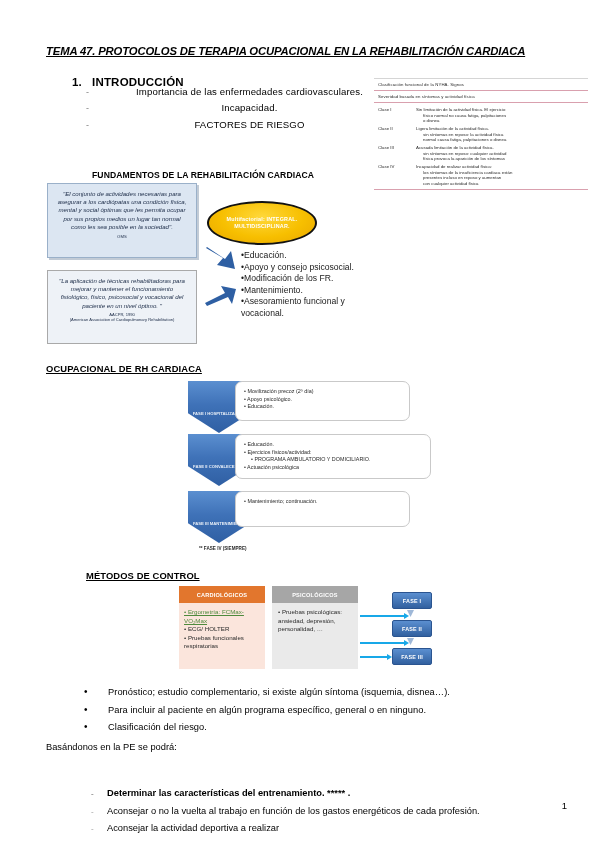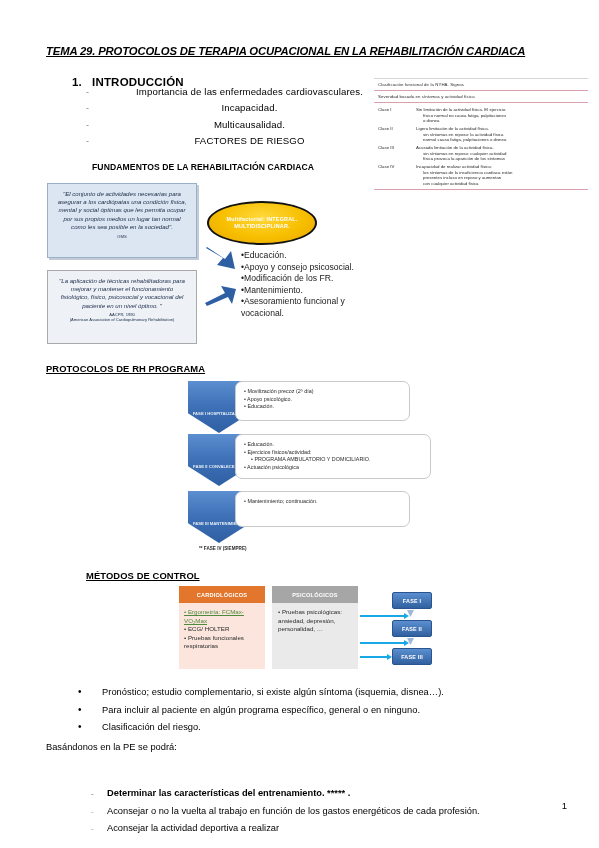--- a/index.html
+++ b/index.html
@@ -24,21 +24,21 @@
   .nyha .rule{height:1px;background:#d9a0ae;width:100%;}
   .nyha .rule.top{background:#d5d5d5;}
   .nyha .hdr{font-size:4.3px;padding:3px 3px 3px 4px;color:#2a2a2a;letter-spacing:.1px;}
   .nyha .rows{padding-top:4px;}
   .nyha .row{display:flex;font-size:4.35px;color:#2a2a2a;margin-bottom:2.2px;line-height:5.6px;}
   .nyha .cls{width:38px;flex:0 0 38px;padding-left:4px;}
   .nyha .desc{flex:1;}
   .nyha .desc div.ind{padding-left:7px;}
 
   
-  .fund-title{position:absolute;left:92px;top:162px;font-size:8.6px;font-weight:bold;letter-spacing:.1px;}
+  .fund-title{position:absolute;left:92px;top:170px;font-size:8.6px;font-weight:bold;letter-spacing:.1px;}
 
   .qbox{position:absolute;background:#dce6f2;border:1px solid #9ab0c9;
         box-shadow:2px 2px 0 rgba(120,140,165,.45);
         font-style:italic;text-align:center;color:#1a2a46;}
   .qbox1{left:47px;top:183px;width:150px;height:75px;font-size:6.1px;line-height:8.2px;padding:6px 8px 0;box-sizing:border-box;}
   .qbox-src{font-size:4.2px;font-style:normal;margin-top:2px;letter-spacing:.2px;}
   .qbox2{left:47px;top:270px;width:150px;height:74px;font-size:6.1px;line-height:8.2px;padding:6px 8px 0;box-sizing:border-box;
         background:#eef2f7;border:1px solid #a9a9a9;box-shadow:none;}
   .qbox2 .src2{font-size:4.1px;font-style:normal;line-height:5.3px;margin-top:2px;}
 
@@ -84,43 +84,42 @@
         background:linear-gradient(180deg,#5b8fd0 0%,#31609f 100%);
         border:1px solid #2a5490;color:#fff;font-size:5.4px;font-weight:bold;
         display:flex;align-items:center;justify-content:center;letter-spacing:.2px;}
   .conn{position:absolute;width:7px;height:7px;background:#9fb8d8;
         clip-path:polygon(0 0,100% 0,50% 100%);}
   .cyan-arrow{position:absolute;height:2px;background:#18a8e8;}
   .cyan-arrow:after{content:"";position:absolute;right:-4px;top:-2.5px;
         border-left:5px solid #18a8e8;border-top:3.5px solid transparent;border-bottom:3.5px solid transparent;}
 
   
-  .bullets{position:absolute;left:74px;top:684px;width:500px;}
+  .bullets{position:absolute;left:80px;top:684px;width:500px;}
   .bullets .li{position:relative;padding-left:28px;font-size:9.3px;line-height:17.5px;letter-spacing:.05px;}
   .bullets .li:before{content:"\2022";position:absolute;left:4px;top:-1px;font-size:10px;}
   .basando{position:absolute;left:46px;top:742px;font-size:9.3px;}
   .dash2{position:absolute;left:79px;top:757px;width:510px;margin-top:28px;}
   .dash2 .li{position:relative;padding-left:28px;font-size:9.3px;line-height:17.5px;}
   .dash2 .li:before{content:"-";position:absolute;left:12px;top:0;color:#999;font-size:8px;}
   .dash2 .li.b{font-weight:bold;}
   .pagenum{position:absolute;right:32px;top:800px;font-size:9.5px;}
 </style>
 </head>
 <body>
 
 <div class="page">
 
-  <div class="doc-title">TEMA 29. PROTOCOLOS DE TERAPIA OCUPACIONAL EN LA REHABILITACIÓN CARDIACA</div>
+  <div class="doc-title">TEMA 47. PROTOCOLOS DE TERAPIA OCUPACIONAL EN LA REHABILITACIÓN CARDIACA</div>
 
   <div class="sec-num">1.</div>
   <div class="sec-title">INTRODUCCIÓN</div>
   <div class="dashlist">
     <div class="li">Importancia de las enfermedades cardiovasculares.</div>
     <div class="li">Incapacidad.</div>
-    <div class="li">Multicausalidad.</div>
     <div class="li">FACTORES DE RIESGO</div>
   </div>
 
   <div class="nyha">
     <div class="rule top"></div>
     <div class="hdr">Clasificación funcional de la NYHA. Signos</div>
     <div class="rule"></div>
     <div class="hdr">Severidad basada en síntomas y actividad física</div>
     <div class="rule"></div>
     <div class="rows">
@@ -193,21 +192,21 @@
   </div>
 
   <div class="blist">
     <div>•Educación.</div>
     <div>•Apoyo y consejo psicosocial.</div>
     <div>•Modificación de los FR.</div>
     <div>•Mantenimiento.</div>
     <div>•Asesoramiento funcional y vocacional.</div>
   </div>
 
-  <div class="proto-title">PROTOCOLOS DE RH PROGRAMA</div>
+  <div class="proto-title">OCUPACIONAL DE RH CARDIACA</div>
 
   <div class="chev" style="left:188px;top:381px;">FASE I HOSPITALIZACIÓN</div>
   <div class="rbox" style="left:235px;top:381px;width:175px;height:40px;">
     <div>• Movilización precoz (2º día)</div>
     <div>• Apoyo psicológico.</div>
     <div>• Educación.</div>
   </div>
 
   <div class="chev" style="left:188px;top:434px;">FASE II CONVALECENCIA</div>
   <div class="rbox" style="left:235px;top:434px;width:196px;height:45px;">

